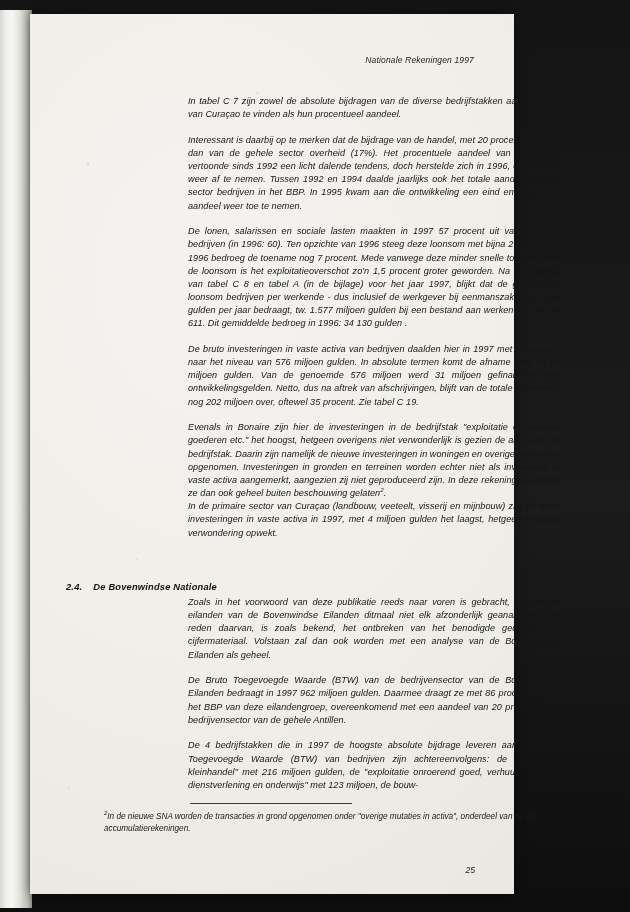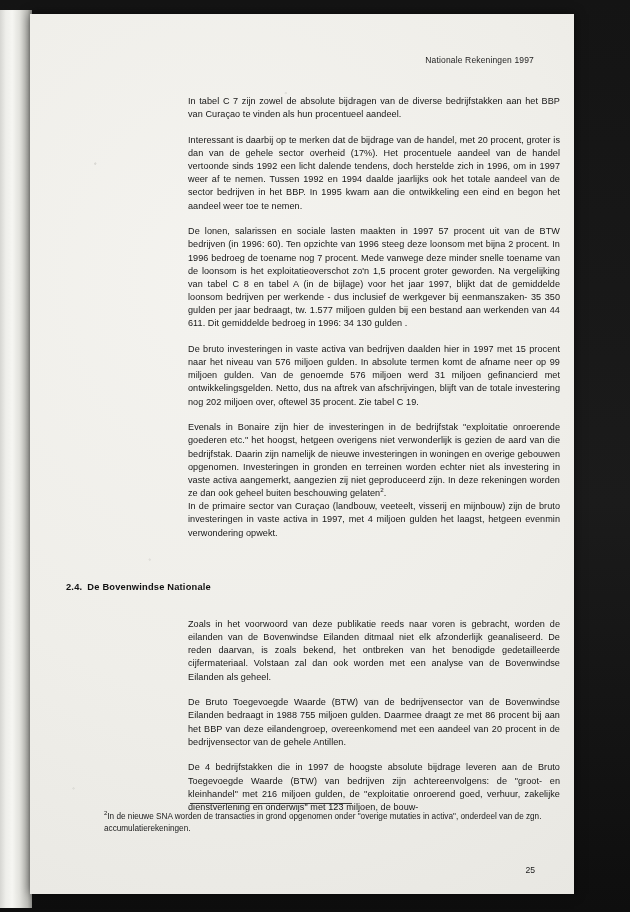--- a/index.html
+++ b/index.html
@@ -34,25 +34,26 @@
     background: linear-gradient(90deg,
         #d6d6d2 0%, #eeeeea 18%, #f6f6f2 38%,
         #e2e2dd 62%, #bdbdb8 86%, #8d8d89 100%);
   }
 
   
   .page {
     position: absolute;
     left: 30px;
     top: 14px;
-    width: 544px;
+    width: 484px;
     height: 880px;
     background:
       radial-gradient(120% 85% at 35% 30%, #f4f3ef 0%, #efeee9 55%, #e8e7e2 100%);
     box-shadow: 0 0 10px rgba(0,0,0,0.55);
+    font-style: italic;
   }
   
   .page::after {
     content: "";
     position: absolute;
     inset: 0;
     pointer-events: none;
     background-image:
       radial-gradient(circle at 12% 17%, rgba(120,118,112,.22) 0 1px, transparent 1.4px),
       radial-gradient(circle at 47% 9%,  rgba(120,118,112,.16) 0 1px, transparent 1.4px),
@@ -101,26 +102,26 @@
   .sec-head {
     position: absolute;
     left: 36px;
     top: 568px;
     font-size: 9.3px;
     font-weight: bold;
     color: #111;
     letter-spacing: .2px;
     white-space: nowrap;
   }
-  .sec-head .num { margin-right: 5px; }
+  .sec-head .num { margin-right: 11px; }
 
   .block-2 {
     position: absolute;
     left: 158px;
-    top: 604px;
+    top: 582px;
     width: 372px;
   }
 
   sup.fn {
     font-size: 6.2px;
     vertical-align: super;
     line-height: 0;
   }
 
   
@@ -179,21 +180,21 @@
 
         <p class="para">In de primaire sector van Curaçao (landbouw, veeteelt, visserij en mijnbouw) zijn de bruto investeringen in vaste activa in 1997, met 4 miljoen gulden het laagst, hetgeen evenmin verwondering opwekt.</p>
       </div>
 
       <div class="sec-head">
         <span class="num">2.4.</span><span>De Bovenwindse Nationale</span>
       </div>
 
       <div class="block-2">
         <p class="para">Zoals in het voorwoord van deze publikatie reeds naar voren is gebracht, worden de  eilanden van de Bovenwindse Eilanden ditmaal niet elk afzonderlijk geanaliseerd. De reden daarvan, is zoals bekend, het ontbreken van het benodigde gedetailleerde cijfermateriaal. Volstaan zal dan ook worden met een analyse van de Bovenwindse Eilanden als geheel.</p>
-        <p class="para">De Bruto Toegevoegde Waarde (BTW) van de bedrijvensector van de Bovenwindse Eilanden  bedraagt in 1988  755 miljoen gulden. Daarmee draagt ze met 86 procent bij aan het BBP van deze eilandengroep, overeenkomend met een aandeel van 20 procent in de bedrijvensector van de gehele Antillen.</p>
+        <p class="para">De Bruto Toegevoegde Waarde (BTW) van de bedrijvensector van de Bovenwindse Eilanden  bedraagt in 1997  962 miljoen gulden. Daarmee draagt ze met 86 procent bij aan het BBP van deze eilandengroep, overeenkomend met een aandeel van 20 procent in de bedrijvensector van de gehele Antillen.</p>
         <p class="para">De 4 bedrijfstakken die in 1997 de hoogste absolute bijdrage leveren aan de Bruto Toegevoegde Waarde (BTW) van bedrijven zijn achtereenvolgens: de "groot- en kleinhandel" met 216 miljoen gulden, de "exploitatie onroerend goed, verhuur, zakelijke dienstverlening en onderwijs" met 123 miljoen, de bouw-</p>
       </div>
 
       <div class="fn-rule"></div>
 
       <div class="footnote"><sup>2</sup><span>In de nieuwe SNA worden de transacties in grond opgenomen onder "overige mutaties in activa", onderdeel van de zgn. accumulatierekeningen.</span></div>
 
       <div class="folio">25</div>
 
     </div>

